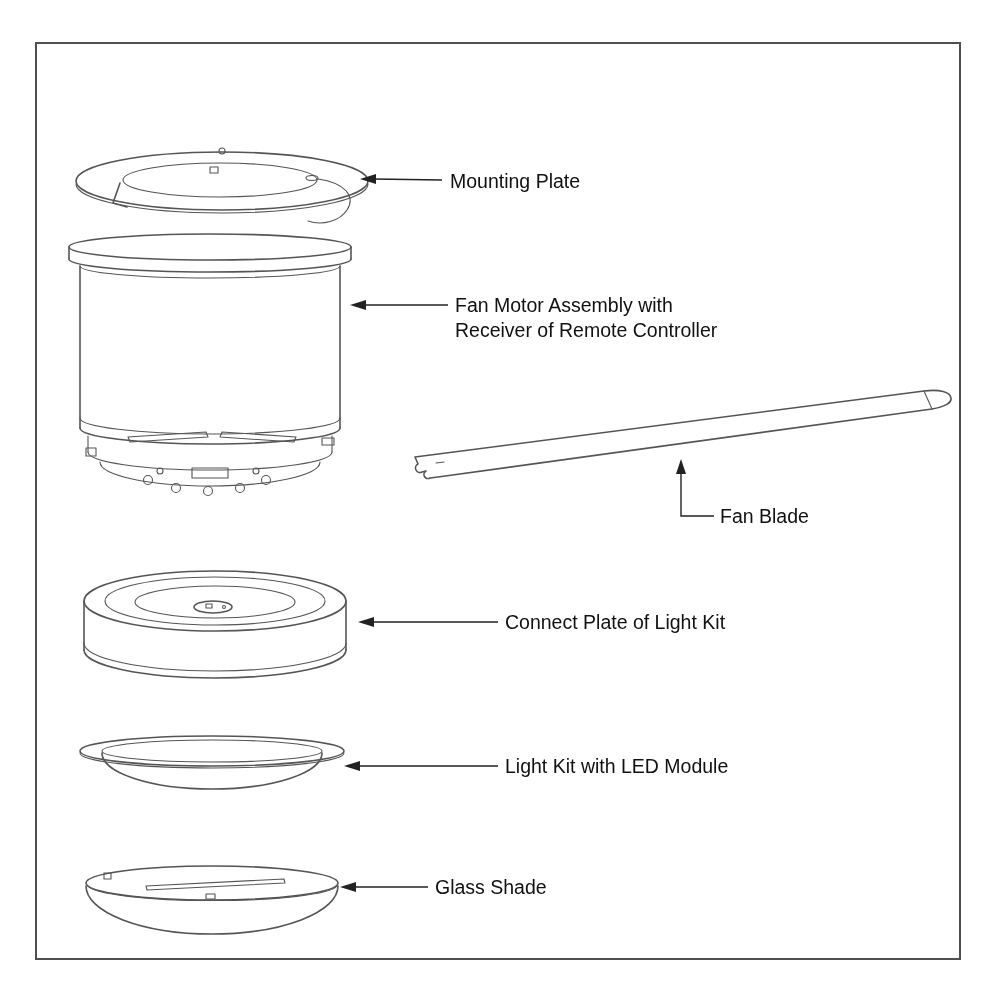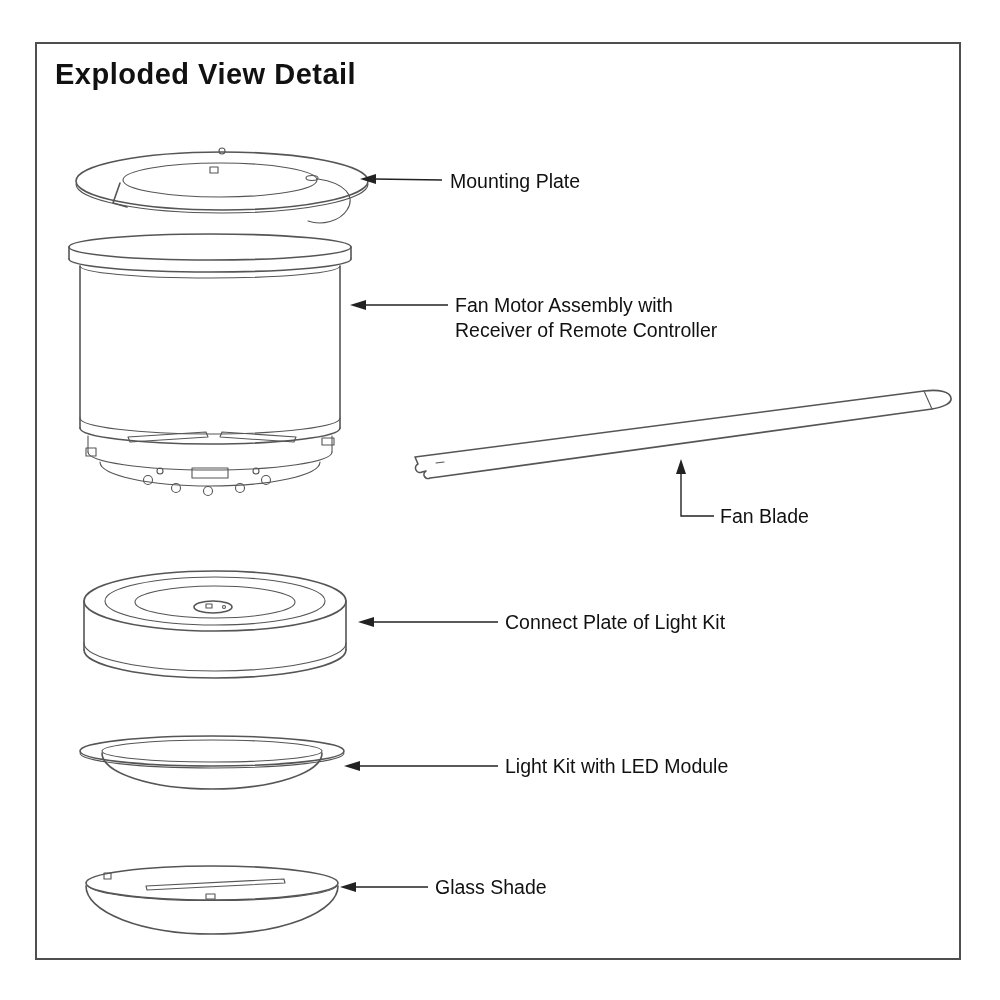--- a/index.html
+++ b/index.html
@@ -78,21 +78,20 @@
     font-family: "Liberation Sans", sans-serif;
     font-size: 19.5px;
     fill: var(--label-text);
   }
 </style>
 </head>
 <body>
 
 <div class="canvas">
   <div class="frame"></div>
-  <h1 class="title">Exploded View Detail</h1>
 
   <svg class="diagram" viewBox="0 0 1000 1000" aria-hidden="true">
 
     <g>
       <ellipse class="stroke" cx="222" cy="181" rx="146" ry="29"></ellipse>
       <path class="thin" d="M76,184 A146,29 0 0 0 368,184"></path>
       <ellipse class="thin" cx="220" cy="180" rx="97" ry="17"></ellipse>
       <circle class="thin" cx="222" cy="151" r="3"></circle>
       <rect class="thin" x="210" y="167" width="8" height="6"></rect>
       <ellipse class="thin" cx="312" cy="178" rx="6" ry="2.5"></ellipse>

